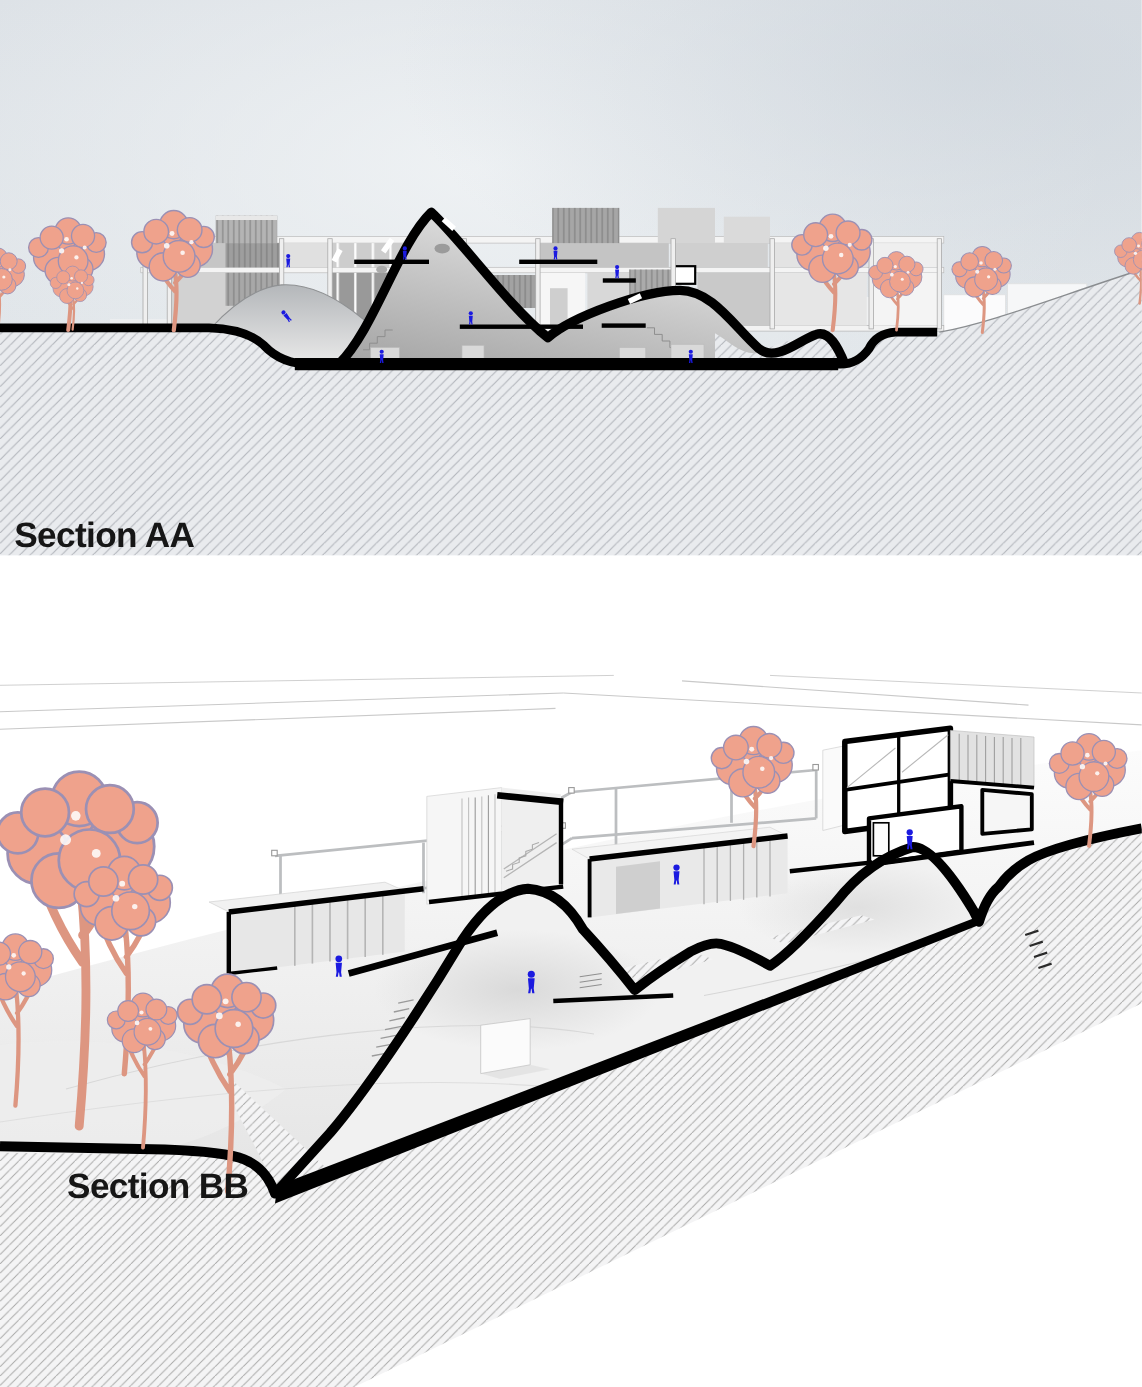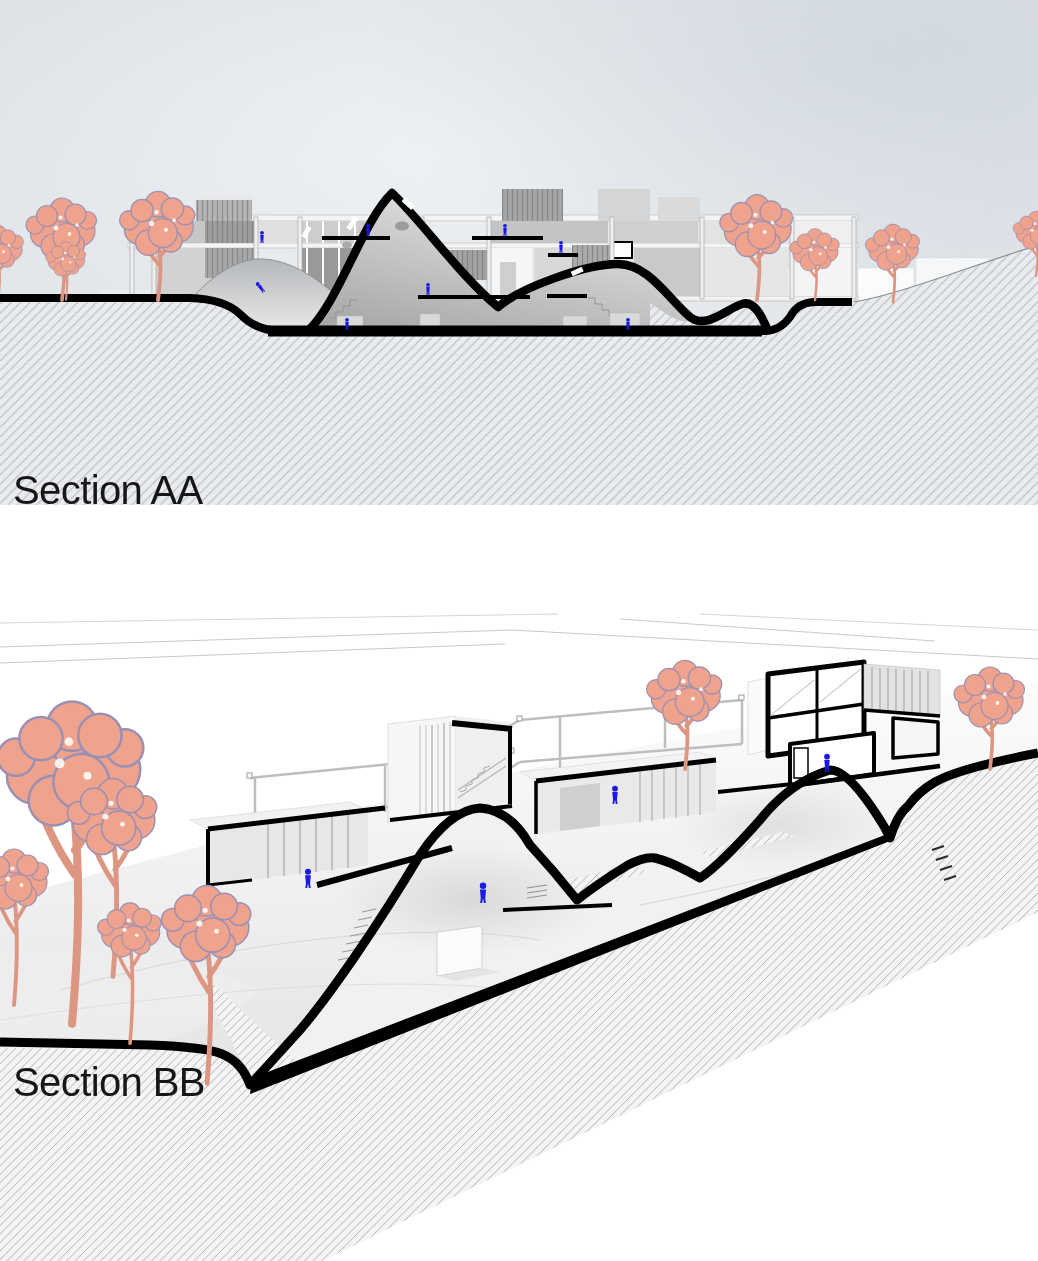--- a/index.html
+++ b/index.html
@@ -3,25 +3,25 @@
 <meta charset="utf-8">
 <style>
   html,body{margin:0;padding:0;background:#ffffff;}
   body{width:1038px;height:1261px;position:relative;overflow:hidden;
        font-family:"Liberation Sans", sans-serif;}
   .sheet{position:absolute;inset:0;}
   svg{display:block;}
   .sec-label{
     position:absolute;left:13px;
     font-family:"Liberation Sans", sans-serif;
-    font-size:40px;font-weight:400;color:#161616;letter-spacing:-0.6px;
+    font-size:32px;font-weight:700;color:#161616;letter-spacing:-0.6px;
     line-height:1;user-select:none;
   }
   #label-aa{top:470px;}
-  #label-bb{top:1062px;}
+  #label-bb{top:1062px;margin-left:48px;}
 </style>
 </head>
 <body>
 
 <div class="sheet">
 <svg width="1038" height="1261" viewBox="0 0 1038 1261">
   <defs>
     <linearGradient id="sky" x1="0" y1="0" x2="0" y2="1">
       <stop offset="0" stop-color="#dce1e6"></stop>
           <stop offset="0.6" stop-color="#e0e5e9"></stop>

